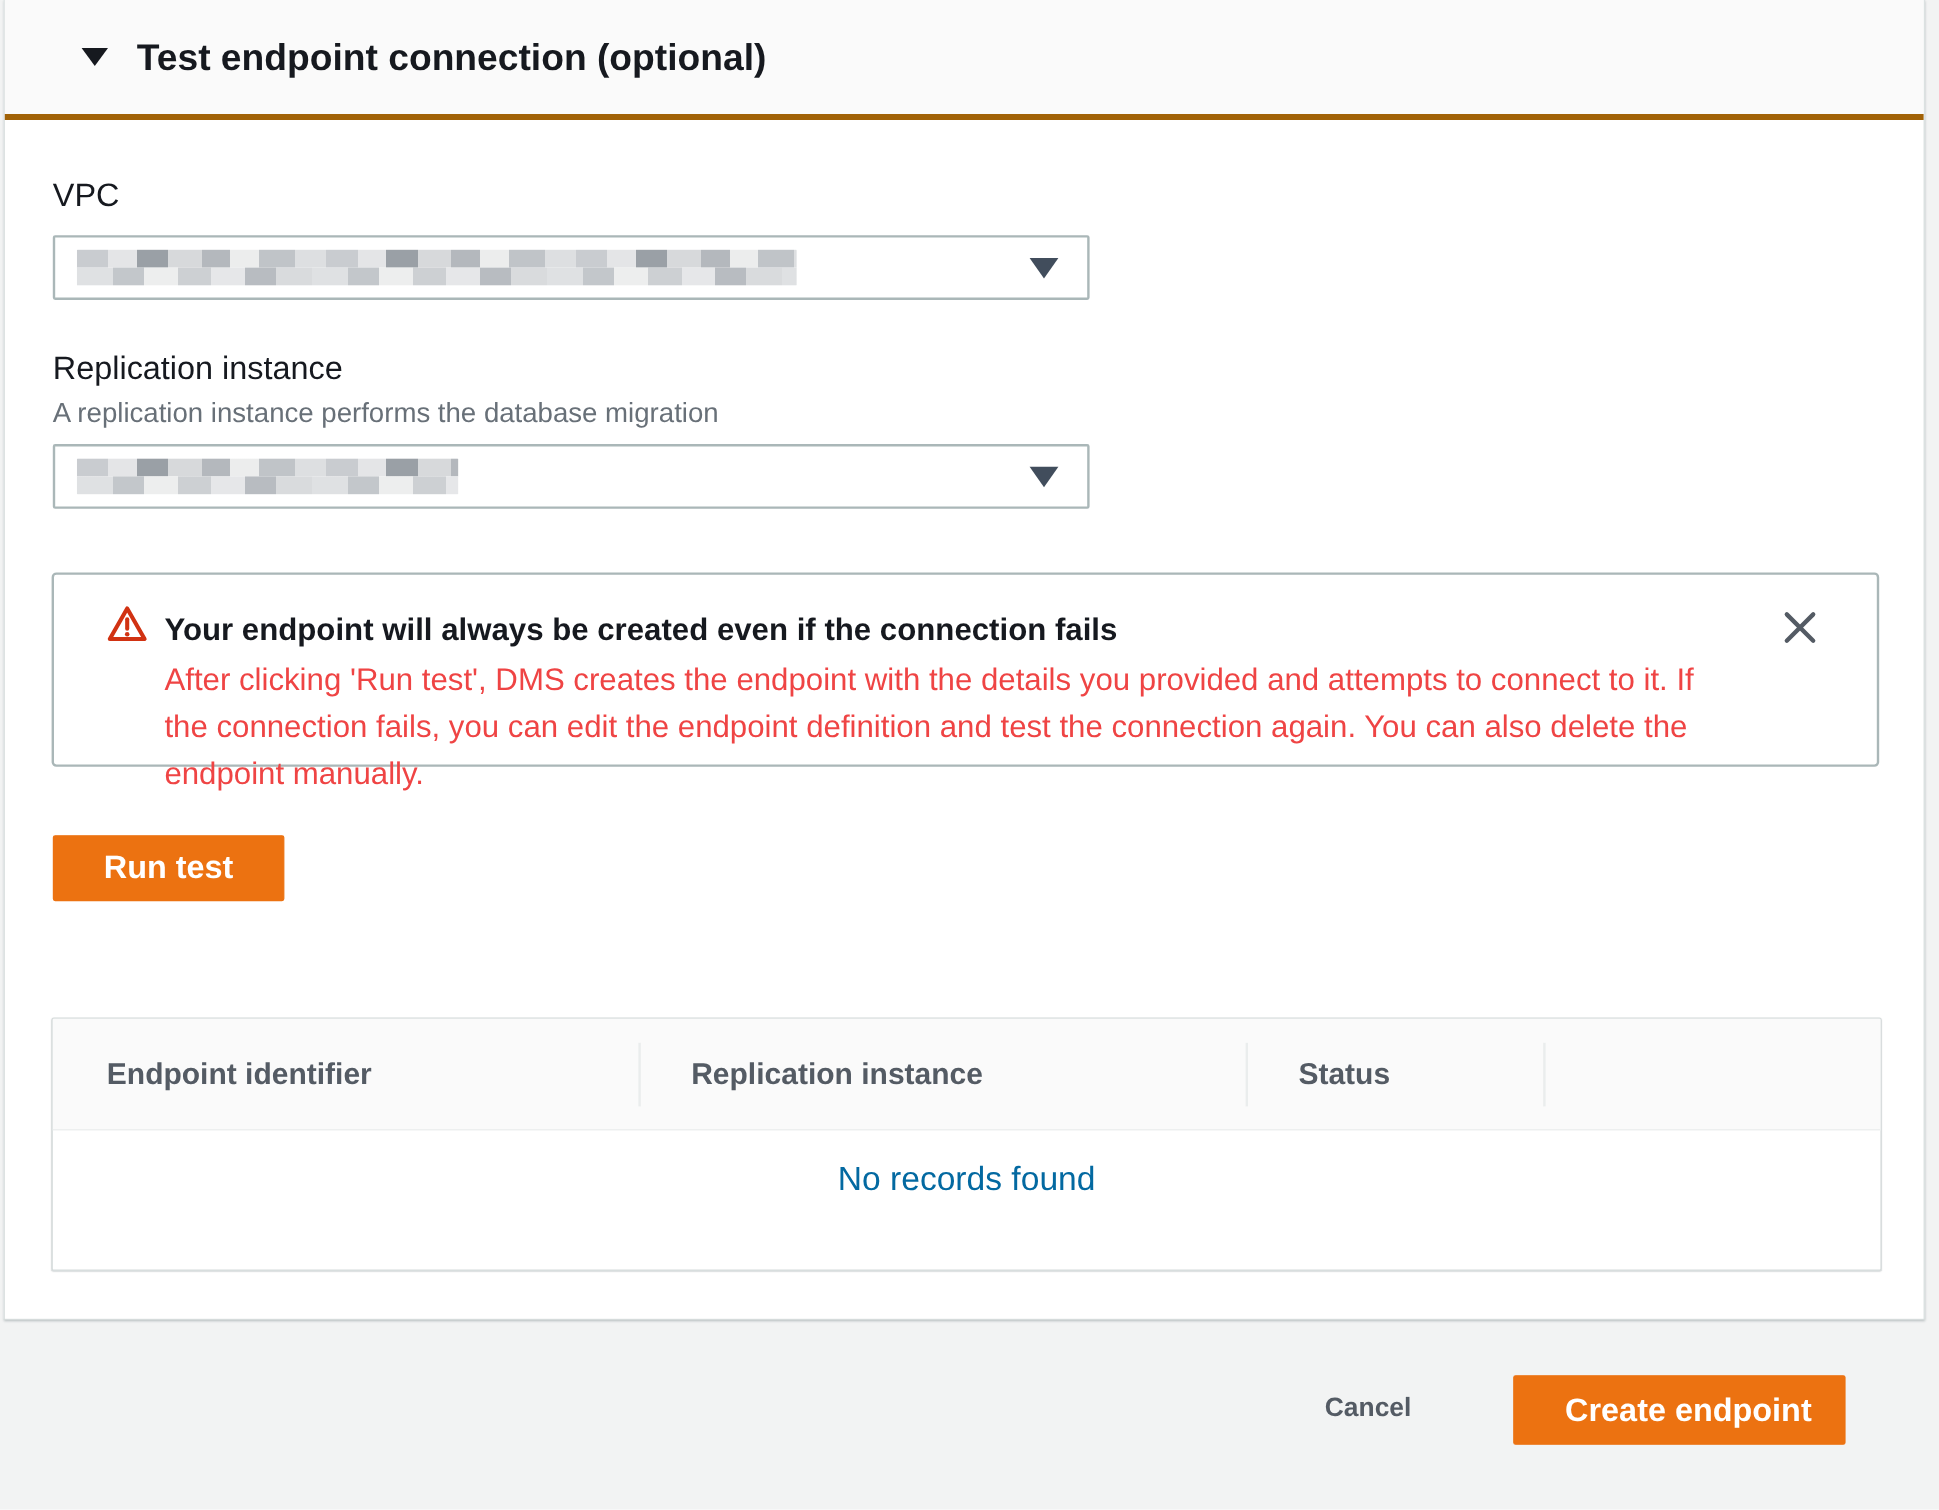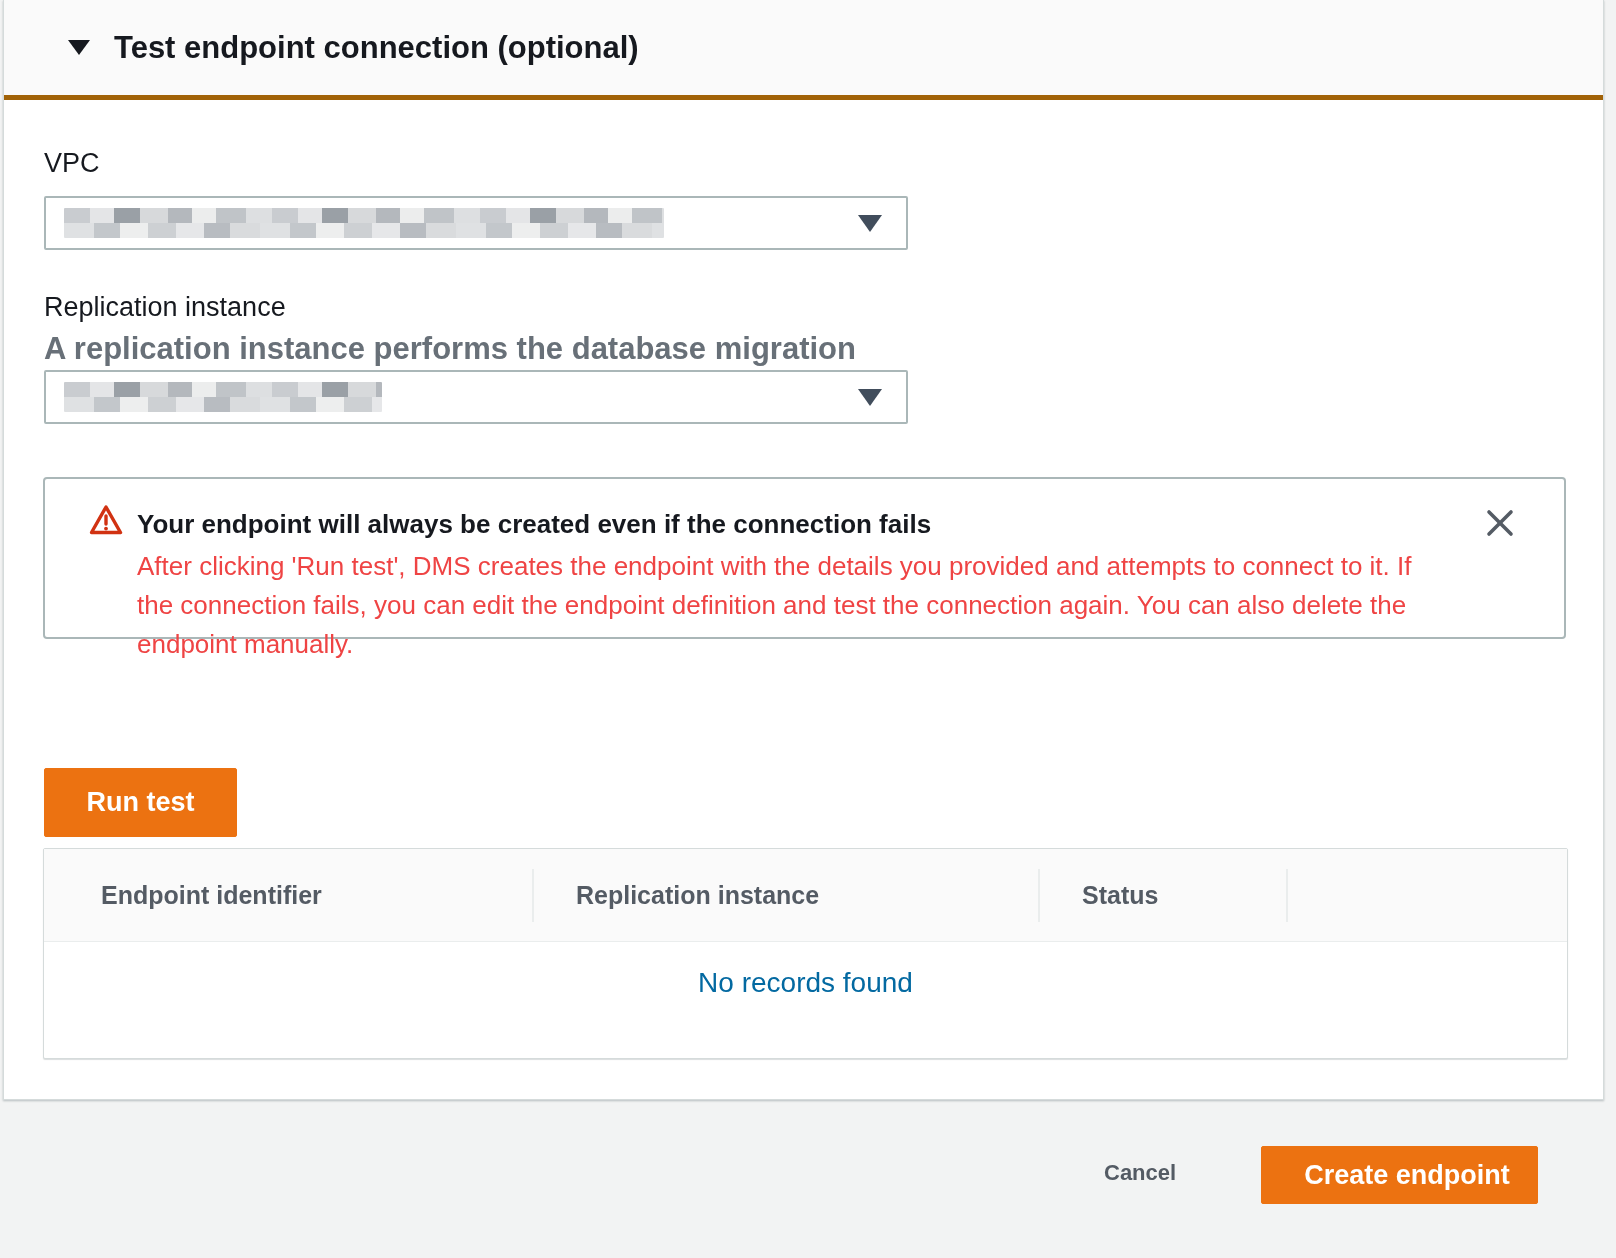--- a/index.html
+++ b/index.html
@@ -50,23 +50,22 @@
   
   .field-label {
     position: absolute;
     left: 40px;
     font-size: 27px;
     color: #16191f;
   }
   .field-desc {
     position: absolute;
     left: 40px;
-    font-size: 31px;
+    font-size: 23px;
     color: #687078;
-    font-weight: bold;
   }
   .select {
     position: absolute;
     left: 40px;
     width: 864px; height: 54px;
     background: #fff;
     border: 2px solid #aab7b8;
     border-radius: 2px;
     display: flex;
     align-items: center;
@@ -136,22 +135,22 @@
     border-radius: 2px;
     color: #ffffff;
     font-size: 27px;
     font-weight: bold;
     font-family: "Liberation Sans", sans-serif;
     display: flex; align-items: center; justify-content: center;
     cursor: pointer;
   }
   .run-test-btn {
     position: absolute;
-    left: 40px; top: 768px;
-    width: 193px; height: 69px;
+    left: 40px; top: 696px;
+    width: 193px; height: 55px;
   }
   .btn-link {
     position: absolute;
     background: none; border: none;
     font-size: 22px;
     font-weight: bold;
     font-family: "Liberation Sans", sans-serif;
     color: #545b64;
     cursor: pointer;
   }
@@ -174,21 +173,21 @@
     border-bottom: 1px solid #eaeded;
   }
   .rt-col-label {
     position: absolute;
     top: 0; height: 93px;
     display: flex; align-items: center;
     font-size: 25px;
     font-weight: bold;
     color: #545b64;
   }
-  .rt-col-label.c1 { left: 45px; margin-left: 12px; }
+  .rt-col-label.c1 { left: 45px; }
   .rt-col-label.c2 { left: 532px; }
   .rt-col-label.c3 { left: 1038px; text-align: center; }
   .rt-col-label.c4 { left: 1286px; }
   .rt-divider {
     position: absolute;
     top: 20px; width: 2px; height: 53px;
     background: #eaeded;
   }
   .rt-divider.d1 { left: 488px; }
   .rt-divider.d2 { left: 994px; }

